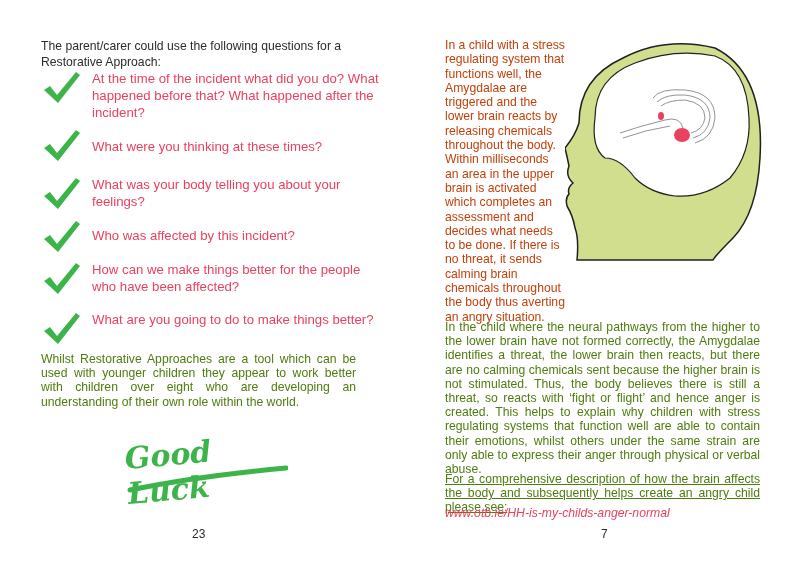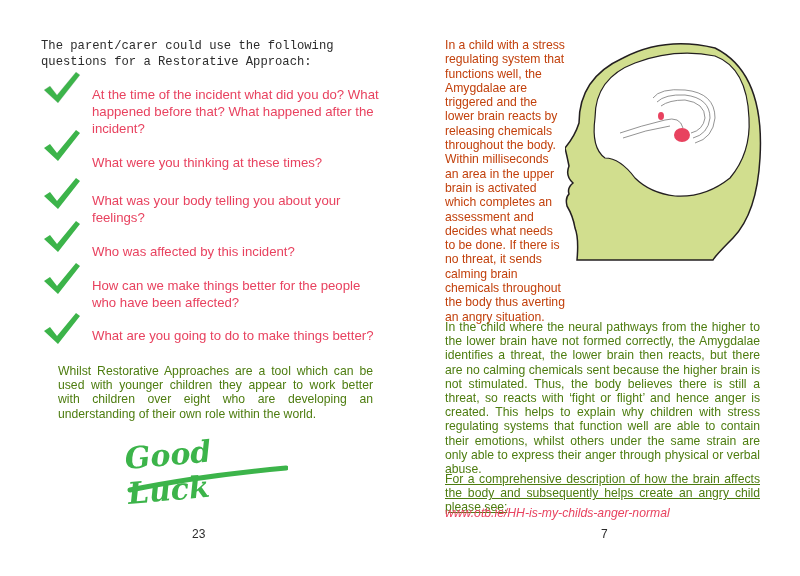--- a/index.html
+++ b/index.html
@@ -1,24 +1,24 @@
 <!DOCTYPE html>
 <html><head>
 <meta charset="utf-8">
 <style>
   html, body { margin:0; padding:0; }
   body { width:800px; height:576px; background:#ffffff; position:relative; overflow:hidden;
          font-family:"Liberation Sans", sans-serif; color:#231f20; }
   .page { position:absolute; top:0; height:576px; }
   .left { left:0; width:400px; }
   .right { left:400px; width:400px; }
-  .intro { position:absolute; left:41px; top:38px; width:330px; font-size:12.2px; line-height:16px; color:#2b2b2b;font-family:Liberation Mono, monospace; }
+  .intro { position:absolute; left:41px; top:38px; width:330px; font-size:12.2px; line-height:16px; color:#2b2b2b; }
   .q { position:absolute; left:42px; width:340px; }
   .q .check { position:absolute; left:0; top:0; width:40px; height:36px; }
-  .q .qtext { position:absolute; left:50px; top:16px; width:290px; font-size:13.2px; line-height:17px; color:#e8425f; }
+  .q .qtext { position:absolute; left:50px; top:0; width:290px; font-size:13.2px; line-height:17px; color:#e8425f; }
   .para { position:absolute; font-size:12.2px; line-height:14.2px; color:#4d7c0f; text-align:justify; }
   .goodluck { position:absolute; left:118px; top:428px; width:170px; height:70px; }
   .pagenum { position:absolute; font-size:12px; color:#2b2b2b; }
   .brain-text { position:absolute; left:45px; top:38px; width:120px; font-size:12.2px; line-height:14.3px; color:#c2410c; }
   .head { position:absolute; left:565px; top:38px; width:200px; height:228px; }
   .link { position:absolute; left:445px; top:506px; font-size:12.2px; font-style:italic; color:#e8425f; }
 </style>
 </head>
 <body>
 
@@ -55,21 +55,21 @@
       </svg>
     <div class="qtext">How can we make things better for the people who have been affected?</div>
   </div>
   <div class="q" style="top:311px;">
     <svg class="check" viewBox="0 0 40 36">
         <path d="M2 20 L8 16 L15 25 L34 2 L38 5 L16 33 Z" fill="#3cb44a"></path>
       </svg>
     <div class="qtext">What are you going to do to make things better?</div>
   </div>
 
-  <div class="para" style="left:58px; top:352px; width:315px;margin-top:12px;">Whilst Restorative Approaches are a tool which can be used with younger children they appear to work better with children over eight who are developing an understanding of their own role within the world.</div>
+  <div class="para" style="left:41px; top:352px; width:315px;">Whilst Restorative Approaches are a tool which can be used with younger children they appear to work better with children over eight who are developing an understanding of their own role within the world.</div>
 
   <div class="goodluck">
     <svg width="170" height="70" viewBox="0 0 170 70" style="position:absolute;left:0;top:0;">
       <path d="M12 62 Q80 48 168 40" stroke="#3cb44a" stroke-width="5" fill="none" stroke-linecap="round"></path>
     </svg>
     <div style="position:absolute;left:8px;top:6px;font-family:'DejaVu Serif',serif;font-weight:bold;font-style:italic;font-size:30px;color:#3cb44a;transform:rotate(-5deg);">Good Luck</div>
   </div>
 
   <div class="pagenum" style="left:192px; top:527px;">23</div>
 </div>

